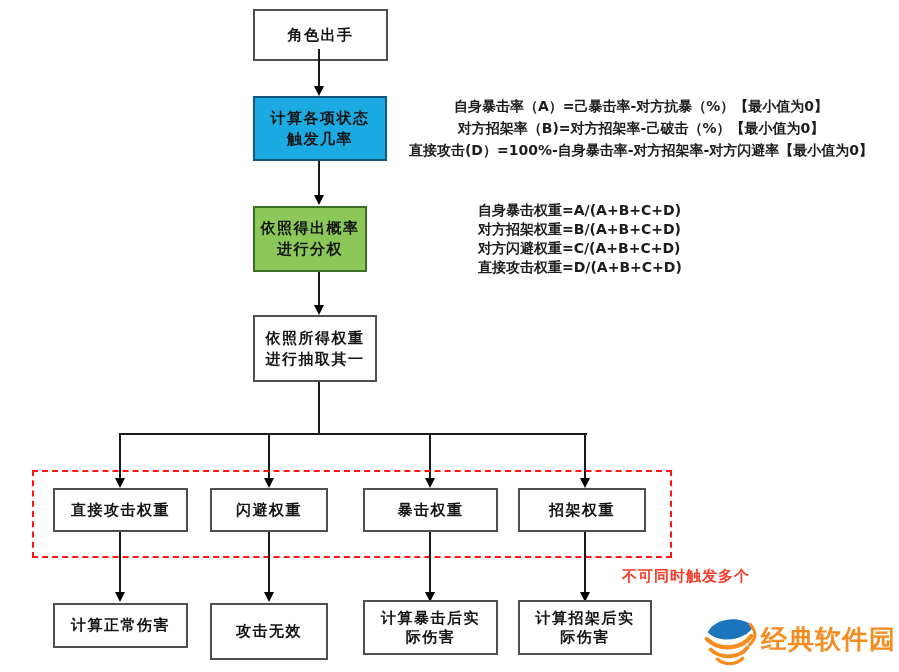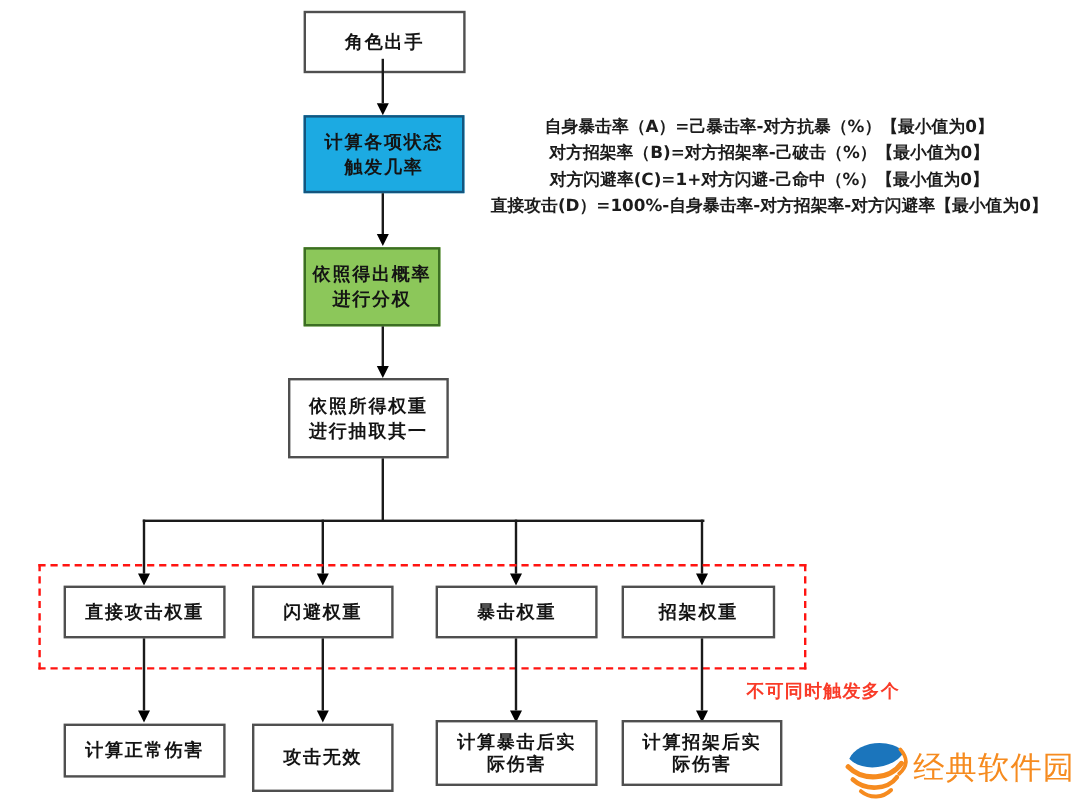--- a/index.html
+++ b/index.html
@@ -23,21 +23,21 @@
 
   .formulas{position:absolute;font-size:14px;font-weight:700;color:#1c1c1c;}
   #prob-formulas{left:388px;top:95px;width:506px;text-align:center;line-height:22px;}
   #weight-formulas{left:478px;top:201px;text-align:left;line-height:19px;}
   .formulas div{white-space:nowrap;}
 
   .note{position:absolute;left:622px;top:567px;font-size:15px;font-weight:700;
         color:var(--note-red);letter-spacing:1px;white-space:nowrap;}
 
   .logo{position:absolute;left:701px;top:610px;display:flex;align-items:center;}
-  .logo-text{color:var(--logo-orange);font-size:26px;font-weight:400;
+  .logo-text{color:var(--logo-orange);font-size:26px;font-weight:700;
              letter-spacing:1px;margin-left:2px;white-space:nowrap;text-align:center;}
 </style>
 </head>
 <body>
 
 <div id="canvas">
 
   <div class="box" style="left:253px;top:9px;width:135px;height:52px;">
     <span>角色出手</span>
   </div>
@@ -46,37 +46,42 @@
   <div class="ah" style="left:314px;top:86px;"></div>
 
   <div class="box blue" style="left:253px;top:96px;width:134px;height:65px;">
     <span>计算各项状态</span>
     <span>触发几率</span>
   </div>
 
   <div class="formulas" id="prob-formulas">
     <div>自身暴击率（A）=己暴击率-对方抗暴（%）【最小值为0】</div>
     <div>对方招架率（B)=对方招架率-己破击（%）【最小值为0】</div>
-    <div>对方闪避率(C)=1+对方闪避-己命中（%）【最小值为0】</div>
     <div>直接攻击(D）=100%-自身暴击率-对方招架率-对方闪避率【最小值为0】</div>
   </div>
 
   <div class="vline" style="left:318px;top:161px;height:34px;"></div>
   <div class="ah" style="left:314px;top:195px;"></div>
 
   <div class="box green" style="left:253px;top:206px;width:114px;height:66px;">
     <span>依照得出概率</span>
     <span>进行分权</span>
   </div>
 
+  <div class="formulas" id="weight-formulas">
+    <div>自身暴击权重=A/(A+B+C+D)</div>
+    <div>对方招架权重=B/(A+B+C+D)</div>
+    <div>对方闪避权重=C/(A+B+C+D)</div>
+    <div>直接攻击权重=D/(A+B+C+D)</div>
+  </div>
 
   <div class="vline" style="left:318px;top:272px;height:33px;"></div>
   <div class="ah" style="left:314px;top:305px;"></div>
 
-  <div class="box" style="left:240px;top:315px;width:134px;height:67px;">
+  <div class="box" style="left:253px;top:315px;width:124px;height:67px;">
     <span>依照所得权重</span>
     <span>进行抽取其一</span>
   </div>
 
   <div class="vline" style="left:318px;top:382px;height:53px;"></div>
   <div class="hline" style="left:119px;top:433px;width:468px;"></div>
 
   <div class="vline" style="left:119px;top:433px;height:45px;"></div>
   <div class="ah" style="left:115px;top:478px;"></div>
   <div class="vline" style="left:268px;top:433px;height:45px;"></div>

